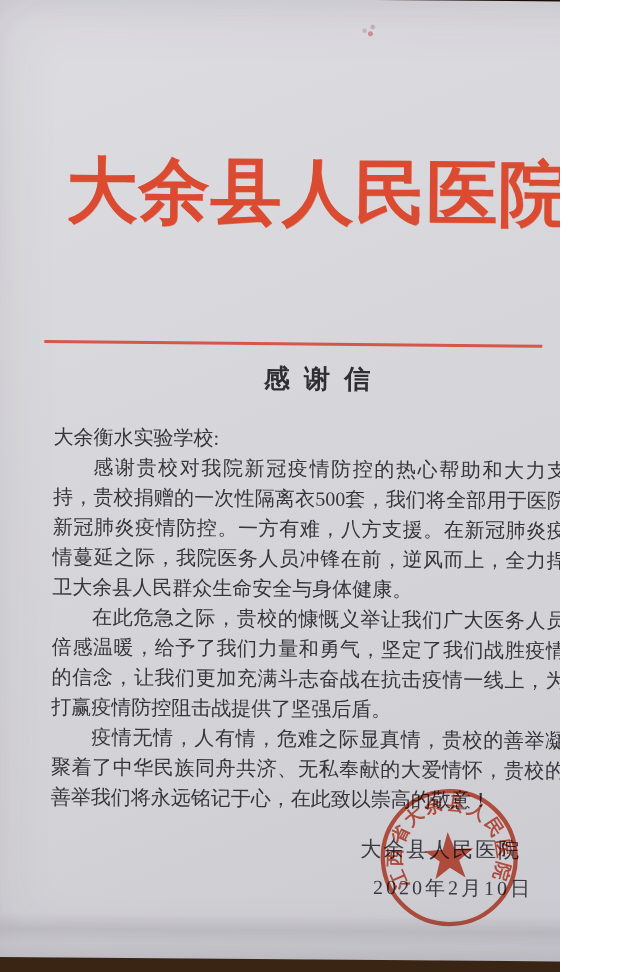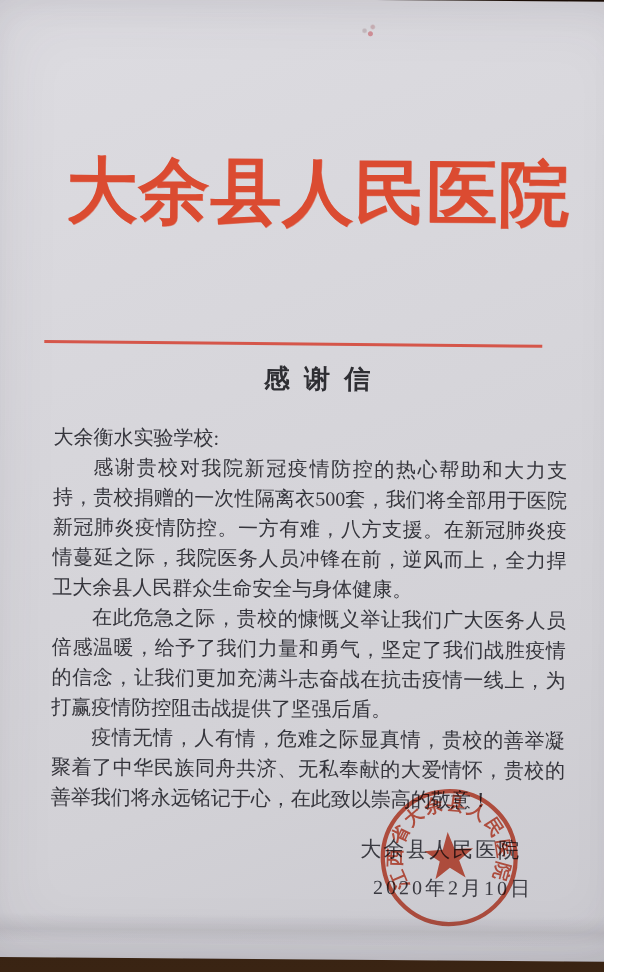--- a/index.html
+++ b/index.html
@@ -5,21 +5,21 @@
   html, body {
     margin: 0;
     padding: 0;
     width: 640px;
     height: 972px;
     overflow: hidden;
     font-family: "Liberation Serif", "DejaVu Serif", serif;
   }
   .scene {
     position: relative;
-    width: 604px;
+    width: 560px;
     height: 972px;
     background: linear-gradient(180deg, #1a0d06 0%, #2c1a0e 55%, #3a2413 100%);
     overflow: hidden;
   }
   .paper {
     position: absolute;
     left: -6px;
     top: -3px;
     width: 652px;
     height: 960px;

